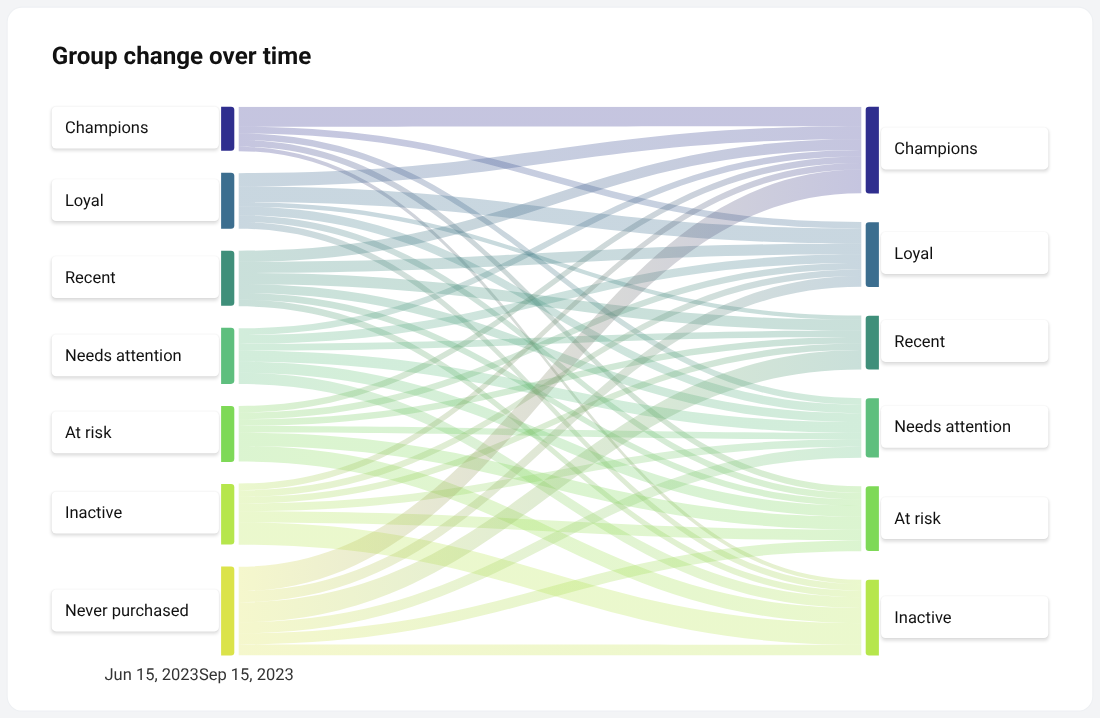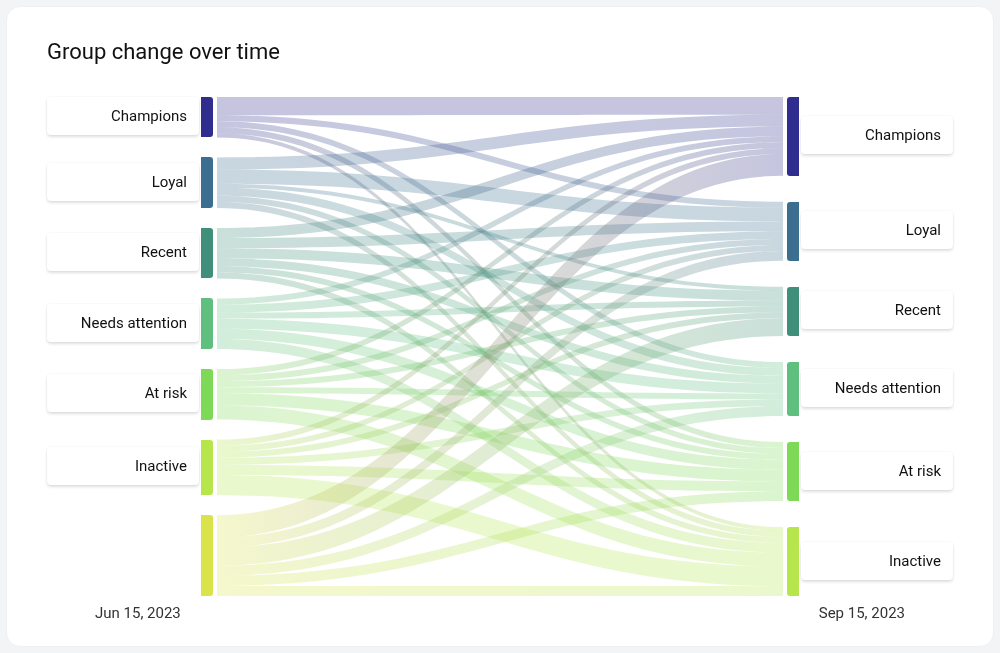--- a/index.html
+++ b/index.html
@@ -8,44 +8,44 @@
     background:#F3F4F6;
     width:1000px;height:653px;overflow:hidden;
     box-sizing:border-box;padding:6px;
   }
   .card{
     background:#fff;border:1px solid #eef0f3;border-radius:14px;
     width:988px;height:641px;box-sizing:border-box;
     padding:32px 40px 28px 40px;position:relative;
   }
   h1.title{
-    margin:0 0 8px 0;font-weight:400;font-size:22px;color:#111;
+    margin:0 0 8px 0;font-weight:700;font-size:22px;color:#111;
   }
   .chart-wrap{
     position:absolute;left:40px;right:40px;top:90px;bottom:50px;
   }
   svg.sankey{position:absolute;inset:0;width:100%;height:100%;}
   .col{position:absolute;top:0;bottom:0;width:170px;}
   .col.left{left:0;}
   .col.right{right:0;}
   .node-label{
     position:absolute;left:0;width:152px;box-sizing:border-box;
     background:#fff;border-radius:4px;padding:10px 12px;
-    font-size:15px;color:#111;text-align:right;
+    font-size:15px;color:#111;text-align:left;
     box-shadow:0 2px 3px rgba(0,0,0,0.12),0 0 0 1px rgba(0,0,0,0.02);
   }
   .col.right .node-label{left:18px;}
   .node-bar{
     position:absolute;width:12px;
   }
   .col.left .node-bar{left:154px;border-top-right-radius:3px;border-bottom-right-radius:3px;}
   .col.right .node-bar{left:4px;border-top-left-radius:3px;border-bottom-left-radius:3px;}
   .dates{
     position:absolute;left:40px;right:40px;bottom:24px;display:flex;
-    justify-content:space-between;font-size:15px;color:#333;
+    justify-content:flex-start;font-size:15px;color:#333;
     padding:0 48px 0 48px;
   }
 </style>
 </head>
 <body>
 
 <div class="card">
   <h1 class="title">Group change over time</h1>
 
   <div class="chart-wrap">
@@ -264,20 +264,21 @@
         <div class="node-label" style="top: 65.6933px;">Loyal</div>
         <div class="node-bar" style="top: 60.4267px; height: 50.5333px; background: rgb(60, 110, 143);"></div>
         <div class="node-label" style="top: 136.227px;">Recent</div>
         <div class="node-bar" style="top: 130.96px; height: 50.5333px; background: rgb(63, 143, 122);"></div>
         <div class="node-label" style="top: 206.76px;">Needs attention</div>
         <div class="node-bar" style="top: 201.493px; height: 50.5333px; background: rgb(94, 191, 126);"></div>
         <div class="node-label" style="top: 277.293px;">At risk</div>
         <div class="node-bar" style="top: 272.027px; height: 50.5333px; background: rgb(126, 217, 87);"></div>
         <div class="node-label" style="top: 350.353px;">Inactive</div>
         <div class="node-bar" style="top: 342.56px; height: 55.5867px; background: rgb(182, 230, 76);"></div>
+        <div class="node-label" style="top: 438.573px;">Never purchased</div>
         <div class="node-bar" style="top: 418.147px; height: 80.8533px; background: rgb(219, 227, 74);"></div>
       </div>
     <div class="col right" id="col-right">
         <div class="node-label" style="top: 19.36px;">Champions</div>
         <div class="node-bar" style="top: 0px; height: 78.72px; background: rgb(47, 46, 142);"></div>
         <div class="node-label" style="top: 114.24px;">Loyal</div>
         <div class="node-bar" style="top: 104.72px; height: 59.04px; background: rgb(60, 110, 143);"></div>
         <div class="node-label" style="top: 194.36px;">Recent</div>
         <div class="node-bar" style="top: 189.76px; height: 49.2px; background: rgb(63, 143, 122);"></div>
         <div class="node-label" style="top: 272.02px;">Needs attention</div>

